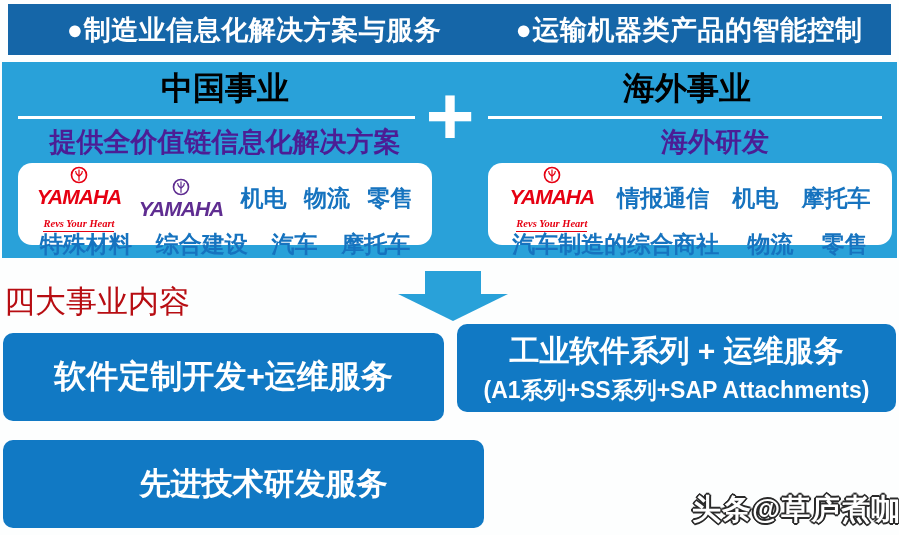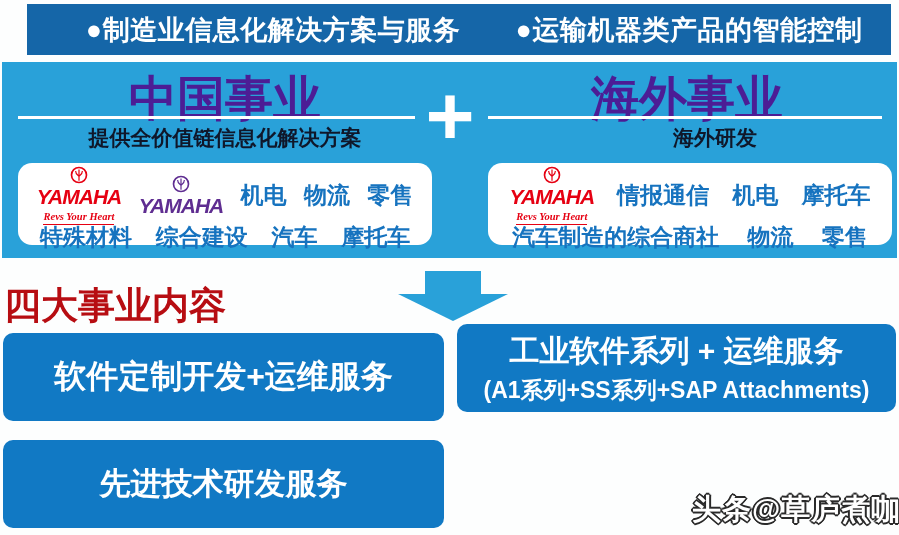--- a/index.html
+++ b/index.html
@@ -6,32 +6,32 @@
   .slide{
     position:relative;width:899px;height:535px;overflow:hidden;
     background:#fdfefe;font-family:"Liberation Sans",sans-serif;
   }
   
   .hdr{
     position:absolute;top:4px;height:51px;background:#1566a8;color:#fff;
     font-weight:bold;font-size:27px;display:flex;align-items:center;justify-content:center;
     letter-spacing:0.5px;white-space:nowrap;
   }
-  .hdr-l{left:8px;width:492px;margin-left:19px;}
+  .hdr-l{left:8px;width:492px;}
   .hdr-r{left:487px;width:404px;}
 
   
   .panel{position:absolute;left:2px;top:62px;width:895px;height:196px;background:#29a1d9;}
-  .col-title{position:absolute;top:5px;text-align:center;color:#4c1d95;font-weight:bold;font-size:48px;white-space:nowrap;}
+  .col-title{position:absolute;top:5px;text-align:center;color:#000000;font-weight:bold;font-size:32px;white-space:nowrap;}
   .title-l{left:16px;width:414px;}
   .title-r{left:484px;width:402px;}
   .rule{position:absolute;top:54px;height:3px;background:#fff;}
   .rule-l{left:16px;width:397px;}
   .rule-r{left:486px;width:394px;}
-  .col-sub{position:absolute;top:62px;text-align:center;color:#0f172a;font-weight:bold;font-size:21px;white-space:nowrap;}
+  .col-sub{position:absolute;top:62px;text-align:center;color:#4c1d95;font-weight:bold;font-size:27px;white-space:nowrap;}
   .sub-l{left:16px;width:414px;}
   .sub-r{left:512px;width:402px;}
   .plus{
     position:absolute;left:408px;top:14px;width:80px;height:80px;
     display:flex;align-items:center;justify-content:center;
     color:#fff;font-size:84px;font-weight:bold;line-height:1;
   }
 
   
   .card{
@@ -45,42 +45,42 @@
     display:flex;align-items:center;justify-content:space-around;
     color:#1673bf;font-weight:bold;font-size:23px;line-height:1.1;white-space:nowrap;
   }
   .crow .item{display:inline-block;}
 
   
   .ylogo{display:flex;flex-direction:column;align-items:center;line-height:1;}
   .ybrand{display:flex;align-items:center;gap:2px;font-style:italic;font-weight:bold;
           font-size:21px;letter-spacing:-1px;flex-direction:column;}
   .fork{width:18px;height:18px;flex:0 0 18px;}
-  .ytag{font-size:10.5px;font-style:italic;font-weight:bold;margin-top:5px;
+  .ytag{font-size:10.5px;font-style:italic;font-weight:bold;margin-top:12px;
         font-family:"Liberation Serif",serif;border-bottom:1px solid currentColor;padding-bottom:1px;}
   .red{color:#e60012;}
   .purple{color:#5f2d91;}
 
   
-  .section-title{position:absolute;left:4px;top:281px;font-size:37px;font-weight:bold;color:#b70d12;white-space:nowrap;}
+  .section-title{position:absolute;left:4px;top:281px;font-size:31px;font-weight:normal;color:#b70d12;white-space:nowrap;}
   .arrow{position:absolute;left:398px;top:271px;width:110px;}
   .arrow .stem{width:56px;height:23px;background:#29a1d9;margin:0 auto;}
   .arrow .head{width:0;height:0;margin:0 auto;border-left:55px solid transparent;border-right:55px solid transparent;border-top:27px solid #29a1d9;}
 
   
   .bbox{
     position:absolute;background:#1179c4;border-radius:10px;color:#fff;
     display:flex;flex-direction:column;align-items:center;justify-content:center;
     text-align:center;font-weight:bold;white-space:nowrap;
   }
   .b1{left:3px;top:333px;width:441px;height:88px;font-size:32px;}
   .b2{left:457px;top:324px;width:439px;height:88px;}
   .b2 .l1{font-size:30px;}
   .b2 .l2{font-size:23px;margin-top:3px;}
-  .b3{left:3px;top:440px;width:441px;height:88px;font-size:31px;}
+  .b3{left:3px;top:440px;width:441px;height:88px;font-size:31px;padding-left:40px;}
   .b4{left:457px;top:440px;width:439px;height:88px;font-size:30px;}
 
   
   .watermark{
     position:absolute;left:692px;top:490px;font-size:29px;font-weight:bold;color:#fff;
     white-space:nowrap;letter-spacing:1px;
     text-shadow:-2px 0 #2a2a2a,2px 0 #2a2a2a,0 -2px #2a2a2a,0 2px #2a2a2a,
                 -1px -1px #2a2a2a,1px 1px #2a2a2a,-1px 1px #2a2a2a,1px -1px #2a2a2a;
   }
 </style>

